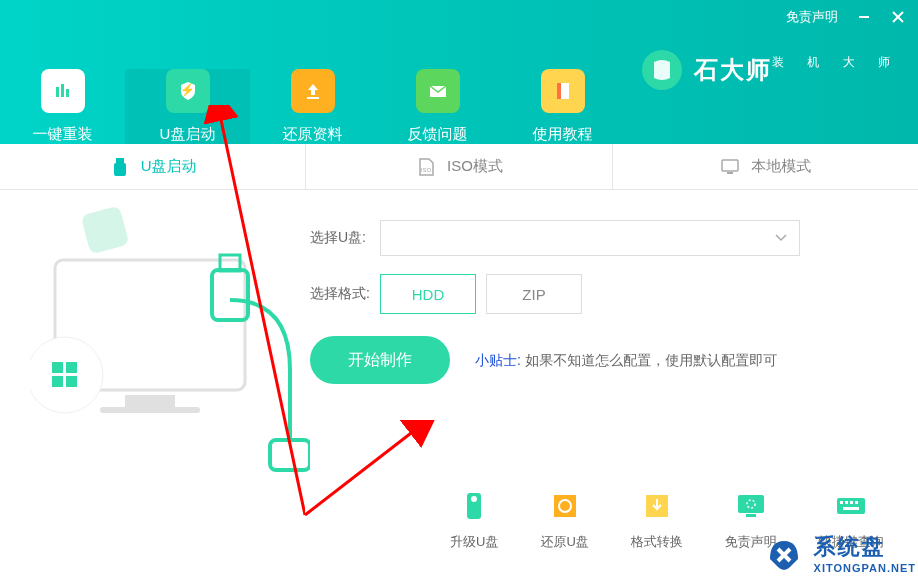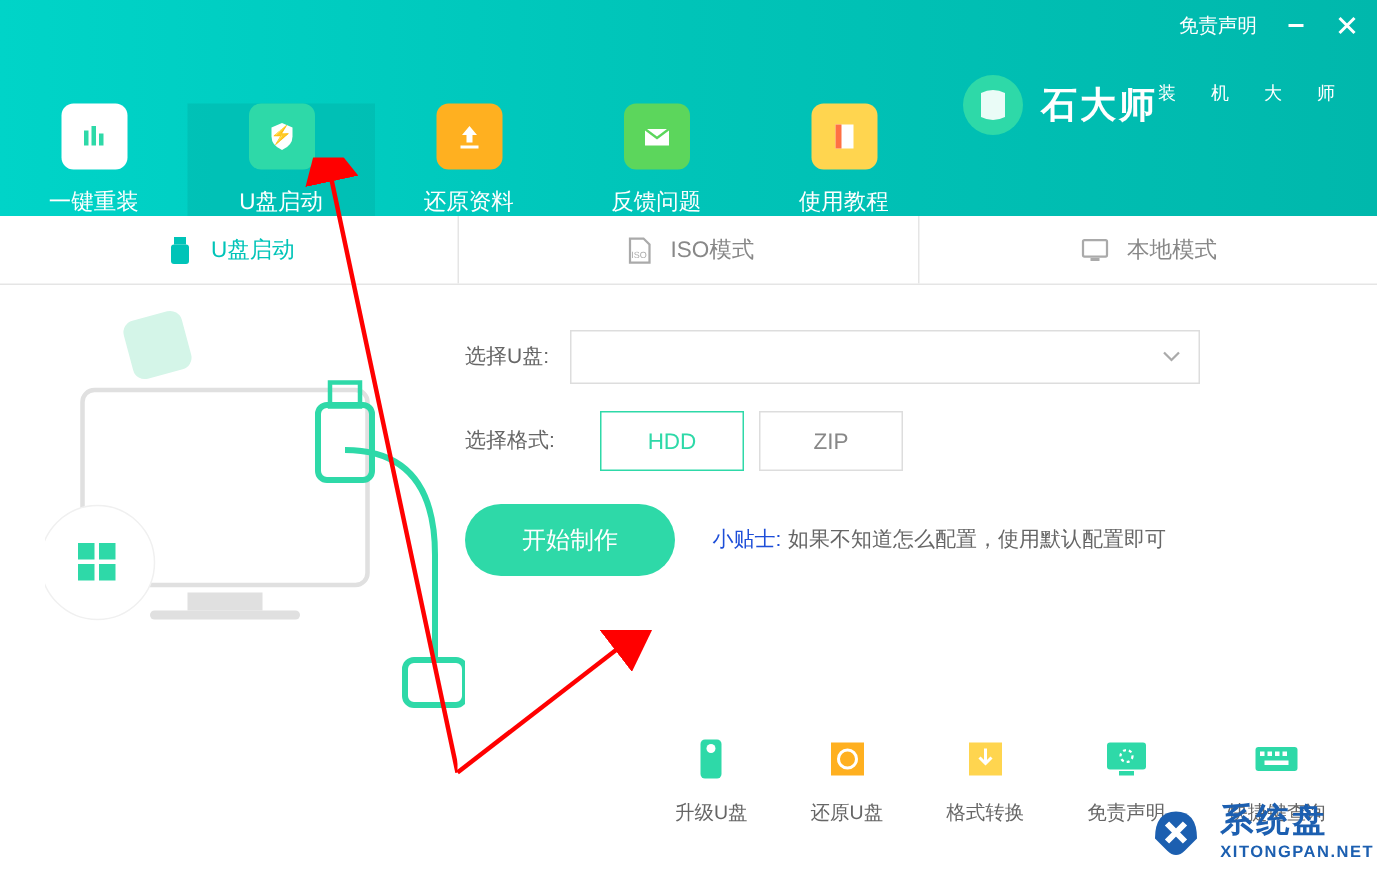--- a/index.html
+++ b/index.html
@@ -28,21 +28,21 @@
 .tab:not(:last-child) { border-right: 1px solid #e5e5e5; }
 .tab-icon { width: 22px; height: 22px; }
 
 .content { position: relative; padding: 30px 60px 0 310px; }
 
 .form-row { display: flex; align-items: center; margin-bottom: 18px; }
 .form-label { width: 70px; color: #666; font-size: 14px; }
 .select-box { flex: 1; max-width: 420px; height: 36px; border: 1px solid #ddd; display: flex; align-items: center; padding: 0 12px; color: #888; font-size: 13px; font-family: monospace; cursor: pointer; position: relative; }
 .select-arrow { position: absolute; right: 12px; }
 
-.option-group { display: flex; gap: 10px; margin-left: 20px; }
+.option-group { display: flex; gap: 10px; }
 .option-btn { min-width: 96px; height: 40px; border: 1px solid #ddd; background: #fff; display: flex; align-items: center; justify-content: center; font-size: 15px; color: #888; cursor: pointer; }
 .option-btn.selected { border-color: #2ed9a8; color: #2ed9a8; }
 
 .action-row { display: flex; align-items: center; gap: 25px; margin-top: 22px; }
 .primary-btn { width: 140px; height: 48px; border-radius: 24px; background: #2ed9a8; color: #fff; border: none; font-size: 16px; cursor: pointer; }
 .tip-label { color: #1d4ed8; font-size: 14px; }
 .tip-text { color: #666; font-size: 14px; }
 
 .bottom-tools { position: absolute; bottom: 28px; left: 450px; display: flex; gap: 42px; }
 .tool { display: flex; flex-direction: column; align-items: center; gap: 10px; cursor: pointer; }

